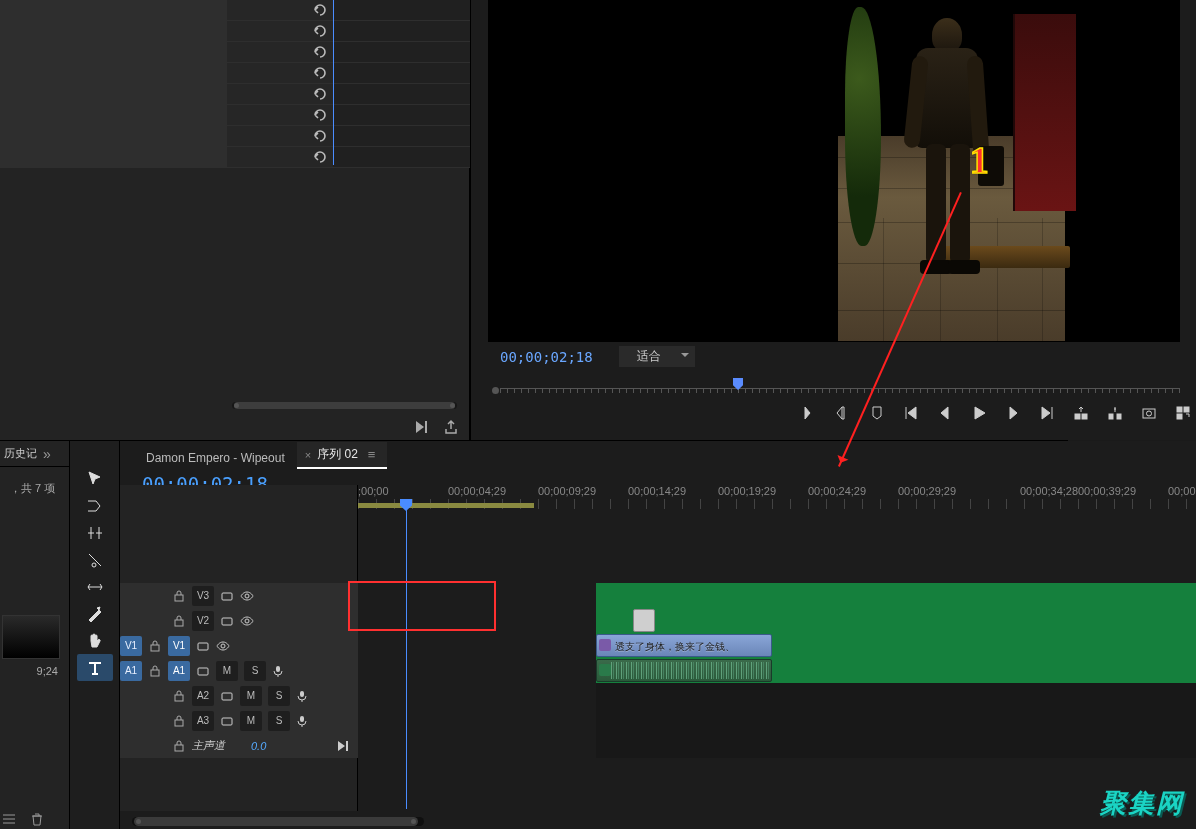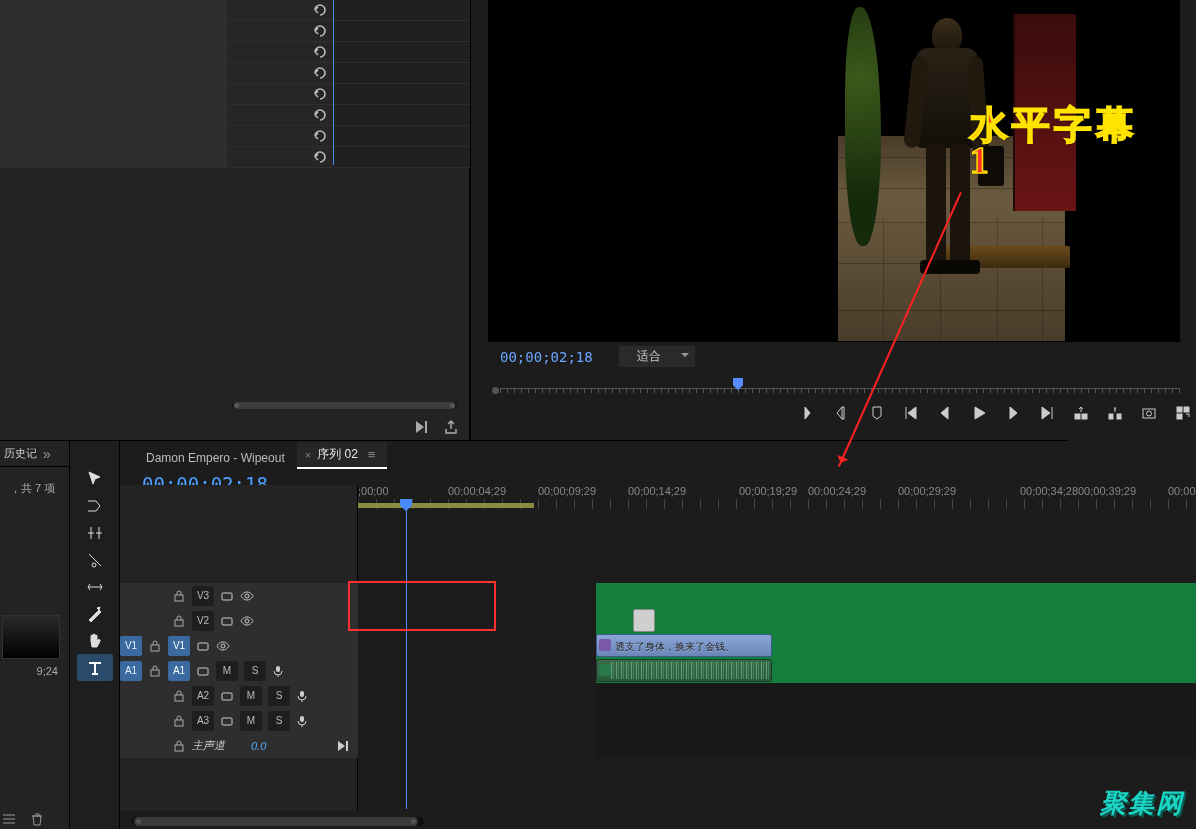--- a/index.html
+++ b/index.html
@@ -265,21 +265,20 @@
               <div class="st torso"></div>
             <div class="st arm-l"></div>
               <div class="st arm-r"></div>
               <div class="st bag"></div>
             <div class="st leg-l"></div>
               <div class="st leg-r"></div>
             <div class="st shoe-l"></div>
               <div class="st shoe-r"></div>
           </div>
         </div>
-        <div id="sub-1" class="subtitle-overlay">水平字幕</div>
         <div id="sub-2" class="subtitle-overlay">1</div>
       </div>
     </div>
 
     <div id="mon-info">
       <span id="mon-tc">00;00;02;18</span>
       <span id="fit-wrap">
         <button id="fit-dd">适合</button>
       </span>
     </div>
@@ -452,21 +451,21 @@
       <div id="tl-content">
         <div id="tl-ruler">
           <div id="rul-ticks"></div>
           <div id="rul-work" style="left: 0px; width: 176px;"></div>
           <div id="tl-ph" style="left: 42px;"></div>
           <div id="tl-ph-line" style="left: 48px;"></div>
         <span class="rul-lbl" style="left: 0px;">;00;00</span>
             <span class="rul-lbl" style="left: 90px;">00;00;04;29</span>
             <span class="rul-lbl" style="left: 180px;">00;00;09;29</span>
             <span class="rul-lbl" style="left: 270px;">00;00;14;29</span>
-            <span class="rul-lbl" style="left: 381px;">00;00;19;29</span>
+            <span class="rul-lbl" style="left: 360px;">00;00;19;29</span>
             <span class="rul-lbl" style="left: 450px;">00;00;24;29</span>
             <span class="rul-lbl" style="left: 540px;">00;00;29;29</span>
             <span class="rul-lbl" style="left: 662px;">00;00;34;28</span>
             <span class="rul-lbl" style="left: 720px; text-align: center;">00;00;39;29</span>
             <span class="rul-lbl" style="left: 810px;">00;00;44;28</span>
           </div>
         <div id="tl-trackrows">
             <div class="tr-head" style="top: 44px; left: -238px;">
     <span class="th-pad"></span>
     <svg class="th-lock" viewBox="0 0 14 14">

